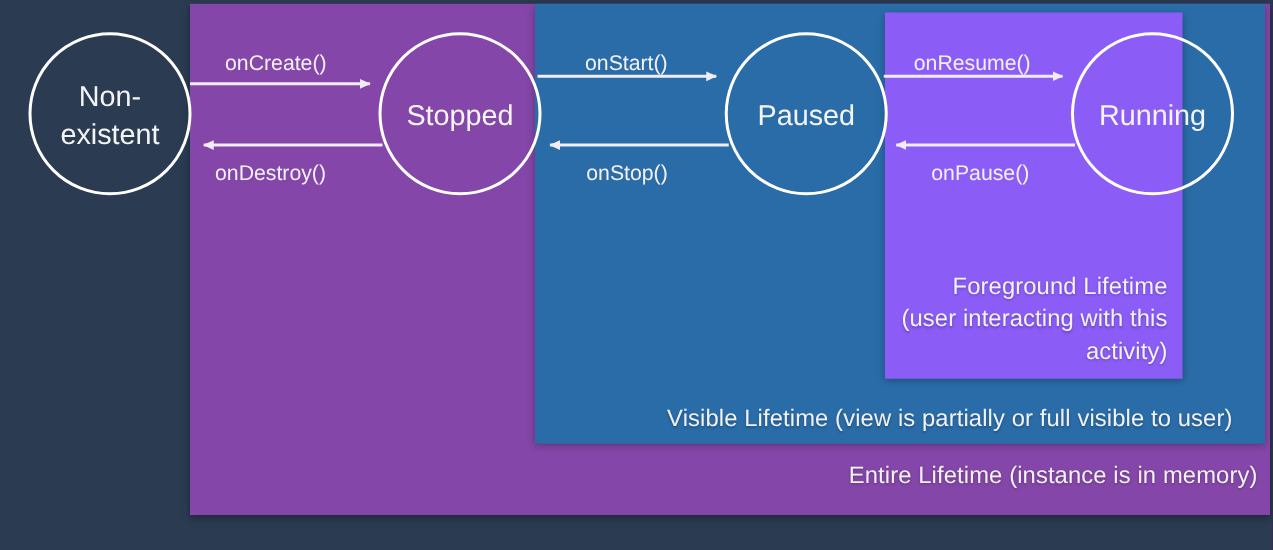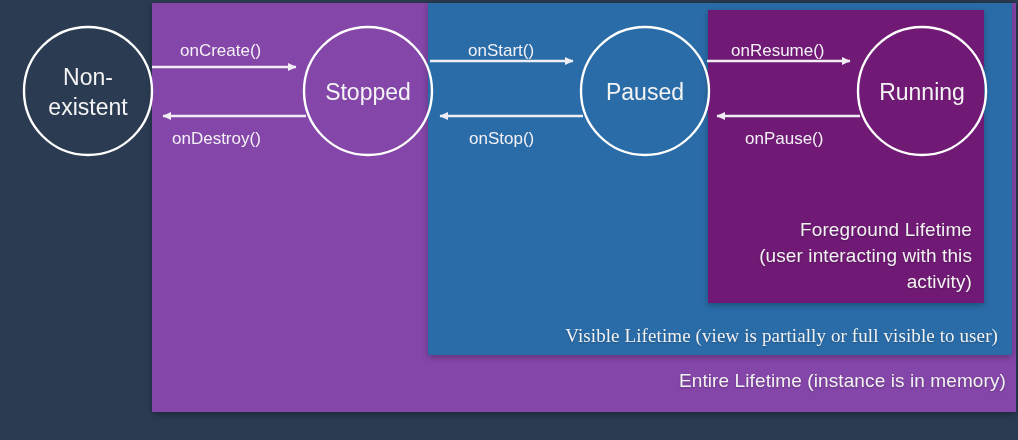--- a/index.html
+++ b/index.html
@@ -34,46 +34,45 @@
     left: 428px;
     top: 3px;
     width: 584px;
     height: 352px;
     background: #2a6ca8;
     box-shadow: 0 2px 6px rgba(0,0,0,0.30);
   }
   #band-foreground {
     left: 708px;
     top: 10px;
-    width: 276px;
+    width: 238px;
     height: 293px;
-    background: #701a75;
+    background: #8b5cf6;
     box-shadow: 0 2px 6px rgba(0,0,0,0.30);
   }
 
   .band-label {
     position: absolute;
     color: #f2f2f2;
     font-size: 19px;
     line-height: 26px;
     text-align: right;
     letter-spacing: 0.1px;
     white-space: pre-line;
     text-shadow: 0 1px 2px rgba(0,0,0,0.25);
   }
   #label-foreground {
     right: 12px;
     bottom: 8px;
     width: 270px;
   }
   #label-visible {
-    right: 14px;
+    right: 26px;
     bottom: 6px;
     width: 560px;
-    font-family: Liberation Serif, serif;
   }
   #label-entire {
     right: 10px;
     bottom: 18px;
     width: 640px;
   }
 
   
   #graph {
     position: absolute;

